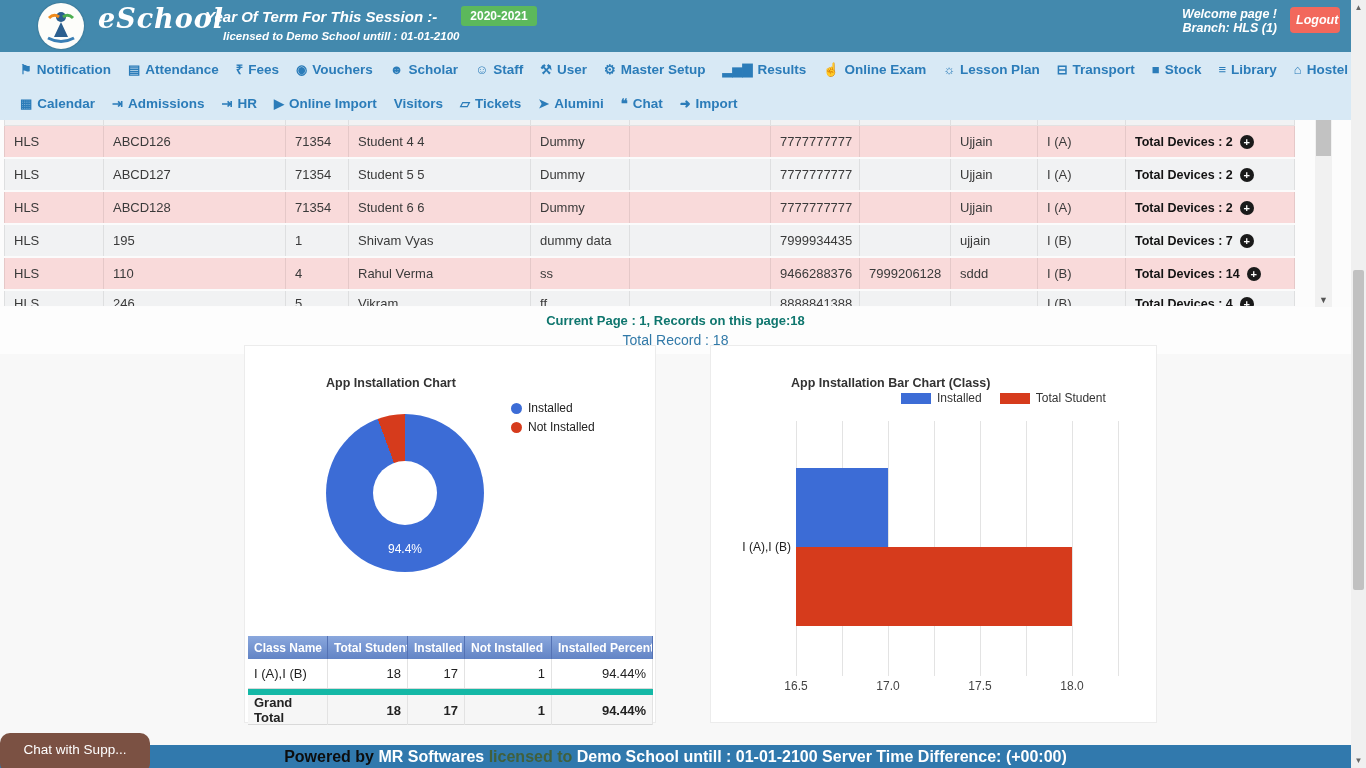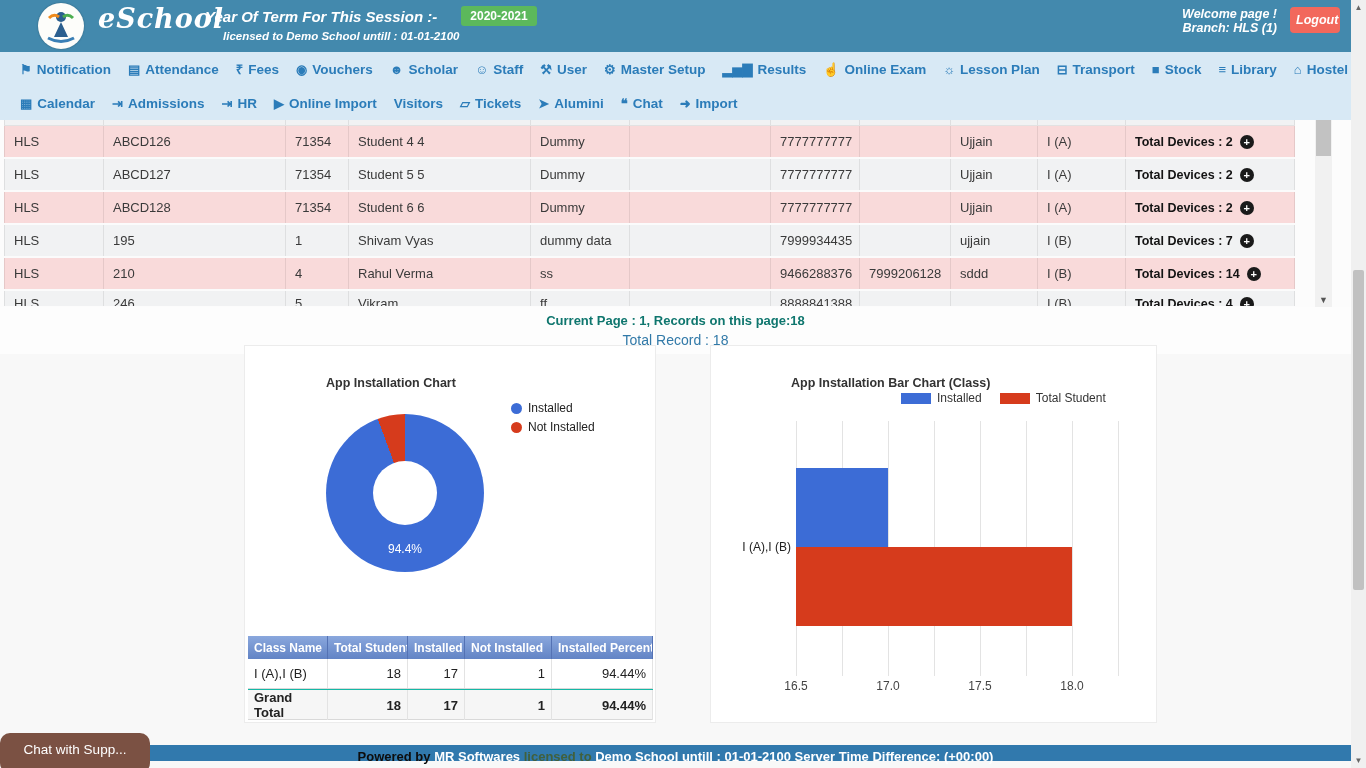--- a/index.html
+++ b/index.html
@@ -67,35 +67,35 @@
 
   
   .sum-table{position:absolute;left:3px;top:290px;width:405px;font-size:13px;}
   .s-hrow{display:grid;grid-template-columns:80px 80px 57px 87px 101px;height:23px;
           background:linear-gradient(#8aa7dd,#6284c5);}
   .sh-cell{display:flex;align-items:center;padding-left:6px;color:#fff;font-weight:bold;font-size:12px;
            border-right:1px solid #5472b4;white-space:nowrap;overflow:hidden;}
   .s-row{display:grid;grid-template-columns:80px 80px 57px 87px 101px;height:29px;background:#fff;border-bottom:1px solid #d9d9d9;}
   .s-cell{display:flex;align-items:center;padding:0 6px;color:#222;border-right:1px solid #e3e3e3;}
   .s-cell.num{justify-content:flex-end;}
-  .s-row.grand{font-weight:bold;background:#f6f6f6;border-top:1px solid #14b8a6;}
+  .s-row.grand{font-weight:bold;background:#f6f6f6;border-top:6px solid #14b8a6;}
 
   
   .bar-legend{position:absolute;left:190px;top:45px;display:flex;gap:18px;align-items:center;}
   .bar-legend-item{display:flex;align-items:center;gap:6px;font-size:12px;color:#333;}
   .bar-swatch{width:30px;height:11px;}
   .plot{position:absolute;left:85px;top:75px;width:340px;height:255px;}
   .gridline{position:absolute;top:0;width:1px;height:255px;background:#e3e3e3;}
   .bar{position:absolute;height:79px;}
   .cat-label{position:absolute;left:18px;top:194px;width:62px;text-align:right;font-size:12px;color:#222;}
   .tick{position:absolute;top:333px;width:40px;text-align:center;font-size:12px;color:#444;}
 
   
-  .footer{position:absolute;left:0;top:745px;width:1351px;height:16px;background:#3179ad;
-          text-align:center;font-size:13px;font-weight:bold;line-height:23px;white-space:pre;}
+  .footer{position:absolute;left:0;top:745px;width:1351px;height:23px;background:#3179ad;
+          text-align:center;font-size:16px;font-weight:bold;line-height:23px;white-space:pre;}
   .chat-btn{position:absolute;left:0;top:733px;width:150px;height:40px;background:#7b5143;border:none;border-radius:10px;
             color:#fff;font-size:13.5px;font-family:"Liberation Sans",sans-serif;text-align:center;padding-bottom:8px;cursor:pointer;z-index:5;}
 
   
   .pg-scroll{position:absolute;left:1351px;top:0;width:15px;height:768px;background:#f0f0f0;}
   .pg-arrow{position:absolute;left:0;width:15px;text-align:center;font-size:8px;color:#666;cursor:pointer;}
   .pg-up{top:3px;}  .pg-dn{bottom:3px;}
   .pg-thumb{position:absolute;left:2px;top:270px;width:11px;height:320px;background:#c1c1c1;border-radius:2px;}
 </style>
 </head>
@@ -307,21 +307,21 @@
         <div class="t-cell"></div>
         <div class="t-cell">ujjain</div>
         <div class="t-cell">I (B)</div>
         <div class="t-cell dev">
           <span>Total Devices : 7</span>
           <span class="plus-icon">+</span>
         </div>
       </div>
       <div class="t-row odd">
         <div class="t-cell">HLS</div>
-        <div class="t-cell">210</div>
+        <div class="t-cell">110</div>
         <div class="t-cell">4</div>
         <div class="t-cell">Rahul Verma</div>
         <div class="t-cell">ss</div>
         <div class="t-cell"></div>
         <div class="t-cell">9466288376</div>
         <div class="t-cell">7999206128</div>
         <div class="t-cell">sddd</div>
         <div class="t-cell">I (B)</div>
         <div class="t-cell dev">
           <span>Total Devices : 14</span>

